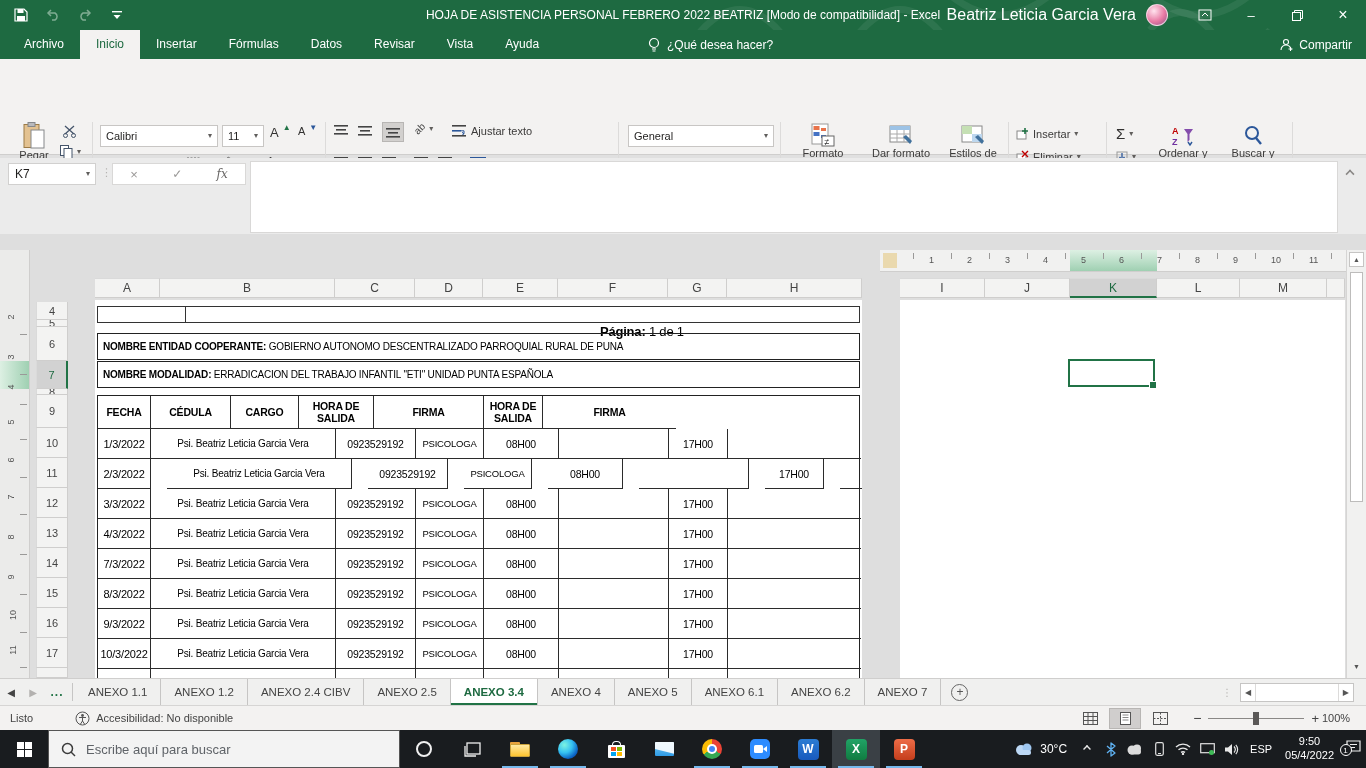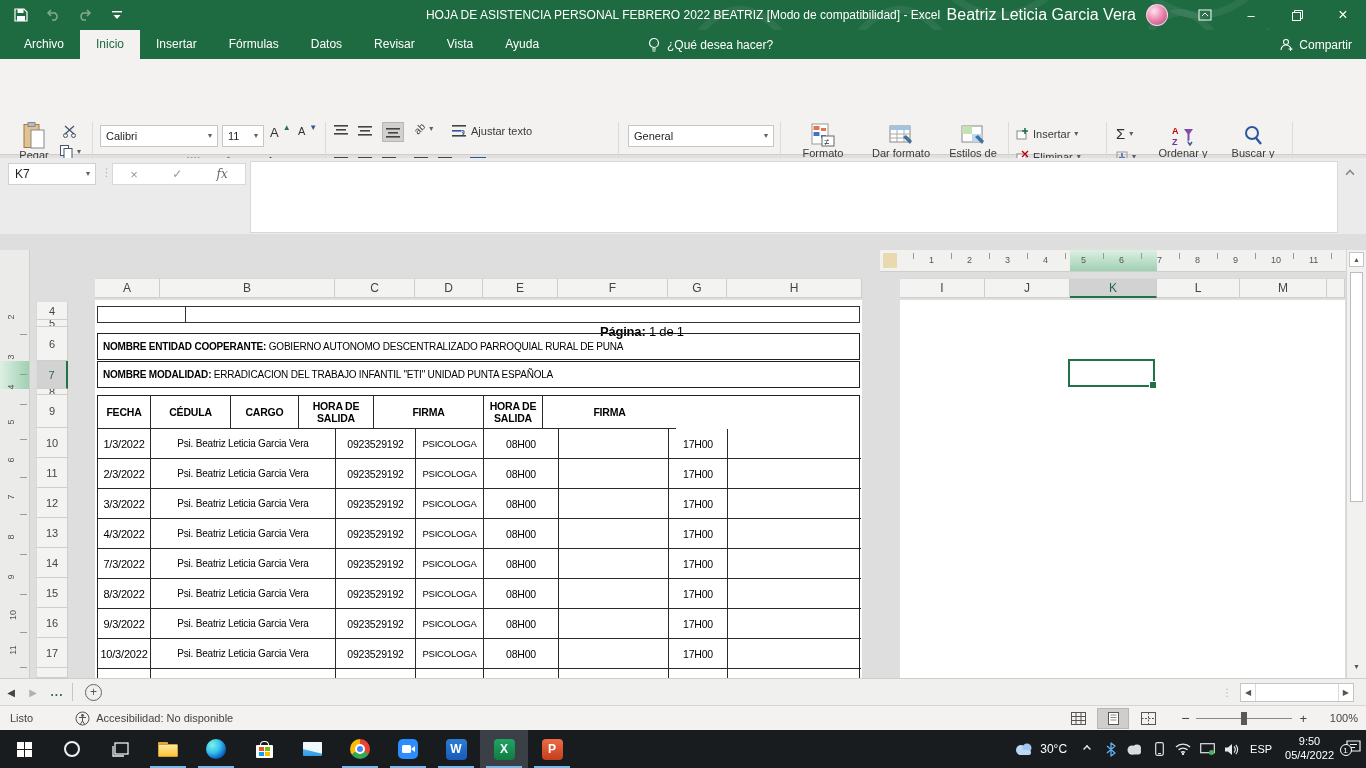--- a/index.html
+++ b/index.html
@@ -588,21 +588,21 @@
             <div class="trow" style="height: 30px;">
               <div class="td" style="width: 53px; flex: 0 0 auto; font-size: 11px;">1/3/2022</div>
               <div class="td" style="width: 185px; flex: 0 0 auto; font-size: 10px;">Psi. Beatriz Leticia Garcia Vera</div>
               <div class="td" style="width: 80px; flex: 0 0 auto;">0923529192</div>
               <div class="td" style="width: 68px; flex: 0 0 auto; font-size: 9.5px;">PSICOLOGA</div>
               <div class="td" style="width: 75px; flex: 0 0 auto;">08H00</div>
               <div class="td" style="width: 110px; flex: 0 0 auto;"></div>
               <div class="td" style="width: 59px; flex: 0 0 auto;">17H00</div>
               <div class="td" style="width: 133px; flex: 0 0 auto;"></div>
             </div>
-            <div class="trow" style="height: 30px;">
+            <div class="trow" style="height: 30px; gap: 16px;">
               <div class="td" style="width: 53px; flex: 0 0 auto; font-size: 11px;">2/3/2022</div>
               <div class="td" style="width: 185px; flex: 0 0 auto; font-size: 10px;">Psi. Beatriz Leticia Garcia Vera</div>
               <div class="td" style="width: 80px; flex: 0 0 auto;">0923529192</div>
               <div class="td" style="width: 68px; flex: 0 0 auto; font-size: 9.5px;">PSICOLOGA</div>
               <div class="td" style="width: 75px; flex: 0 0 auto;">08H00</div>
               <div class="td" style="width: 110px; flex: 0 0 auto;"></div>
               <div class="td" style="width: 59px; flex: 0 0 auto;">17H00</div>
               <div class="td" style="width: 133px; flex: 0 0 auto;"></div>
             </div>
             <div class="trow" style="height: 30px;">
@@ -720,20 +720,32 @@
         <div class="rowh" style="top: 404px; height: 30px;">17</div>
         <div class="rowh" style="top: 434px; height: 10px;"></div>
       </div>
   </div>
 
   <div class="tabbar">
     <div class="tnav">◀</div>
     <div class="tnav" style="color:#b3b1af">▶</div>
     <div class="tdots">...</div>
     <div style="width:1px;background:#c6c5c4;margin:4px 2px"></div>
+    <div id="stabs">
+        <div class="stab">ANEXO 1.1</div>
+        <div class="stab">ANEXO 1.2</div>
+        <div class="stab">ANEXO 2.4 CIBV</div>
+        <div class="stab">ANEXO 2.5</div>
+        <div class="stab active">ANEXO 3.4</div>
+        <div class="stab">ANEXO 4</div>
+        <div class="stab">ANEXO 5</div>
+        <div class="stab">ANEXO 6.1</div>
+        <div class="stab">ANEXO 6.2</div>
+        <div class="stab">ANEXO 7</div>
+      </div>
     <div class="addsheet">+</div>
     <div class="ab" style="right:134px;top:8px;color:#b5b3b1;font-size:10px">⋮</div>
     <div class="hscroll">
       <span style="padding:0 4px;border-right:1px solid #dcdbda;align-self:stretch;display:flex;align-items:center">◀</span>
       <span style="flex:1"></span>
       <span style="padding:0 4px;border-left:1px solid #dcdbda;align-self:stretch;display:flex;align-items:center">▶</span>
     </div>
   </div>
 
   <div class="statusbar">
@@ -761,32 +773,39 @@
           <svg width="15" height="13">
             <rect x="0.5" y="0.5" width="14" height="12" fill="none" stroke="#555"></rect>
             <path d="M7.5 0.5 v12 M0.5 6.5 h14" stroke="#555" stroke-dasharray="2 1.5"></path>
           </svg>
         </div>
       <span style="font-size:14px;margin-left:14px;color:#444">−</span>
       <div style="width:96px;height:1px;background:#8a8886;position:relative;margin:0 4px">
         <div style="position:absolute;left:45px;top:-6px;width:6px;height:13px;background:#5a5857"></div>
       </div>
       <span style="font-size:13px;color:#444">+</span>
-      <span style="margin-left:12px;width:36px;text-align:right">100%</span>
+      <span style="width:36px;text-align:left">100%</span>
     </div>
   </div>
 
   <div class="taskbar">
     <div class="tb-btn">
       <svg width="15" height="15">
           <rect width="7" height="7" fill="#fff"></rect>
           <rect x="8" width="7" height="7" fill="#fff"></rect>
           <rect y="8" width="7" height="7" fill="#fff"></rect>
           <rect x="8" y="8" width="7" height="7" fill="#fff"></rect>
         </svg>
+    </div>
+    <div class="searchbox">
+      <svg width="15" height="15">
+          <circle cx="6.5" cy="6.5" r="5" fill="none" stroke="#3b3b3b" stroke-width="1.5"></circle>
+          <path d="M10 10 L14 14" stroke="#3b3b3b" stroke-width="1.5"></path>
+        </svg>
+      <span class="search-ph">Escribe aquí para buscar</span>
     </div>
     <div class="tb-btn">
         <div style="width:16px;height:16px;border-radius:50%;border:2px solid #f0f0f0"></div>
       </div>
     <div class="tb-btn">
       <svg width="17" height="15">
           <rect x="3" y="1" width="13" height="11" fill="none" stroke="#f0f0f0" stroke-width="1.3"></rect>
           <path d="M1 4 v10 h11" fill="none" stroke="#f0f0f0" stroke-width="1.3"></path>
         </svg>
     </div>

